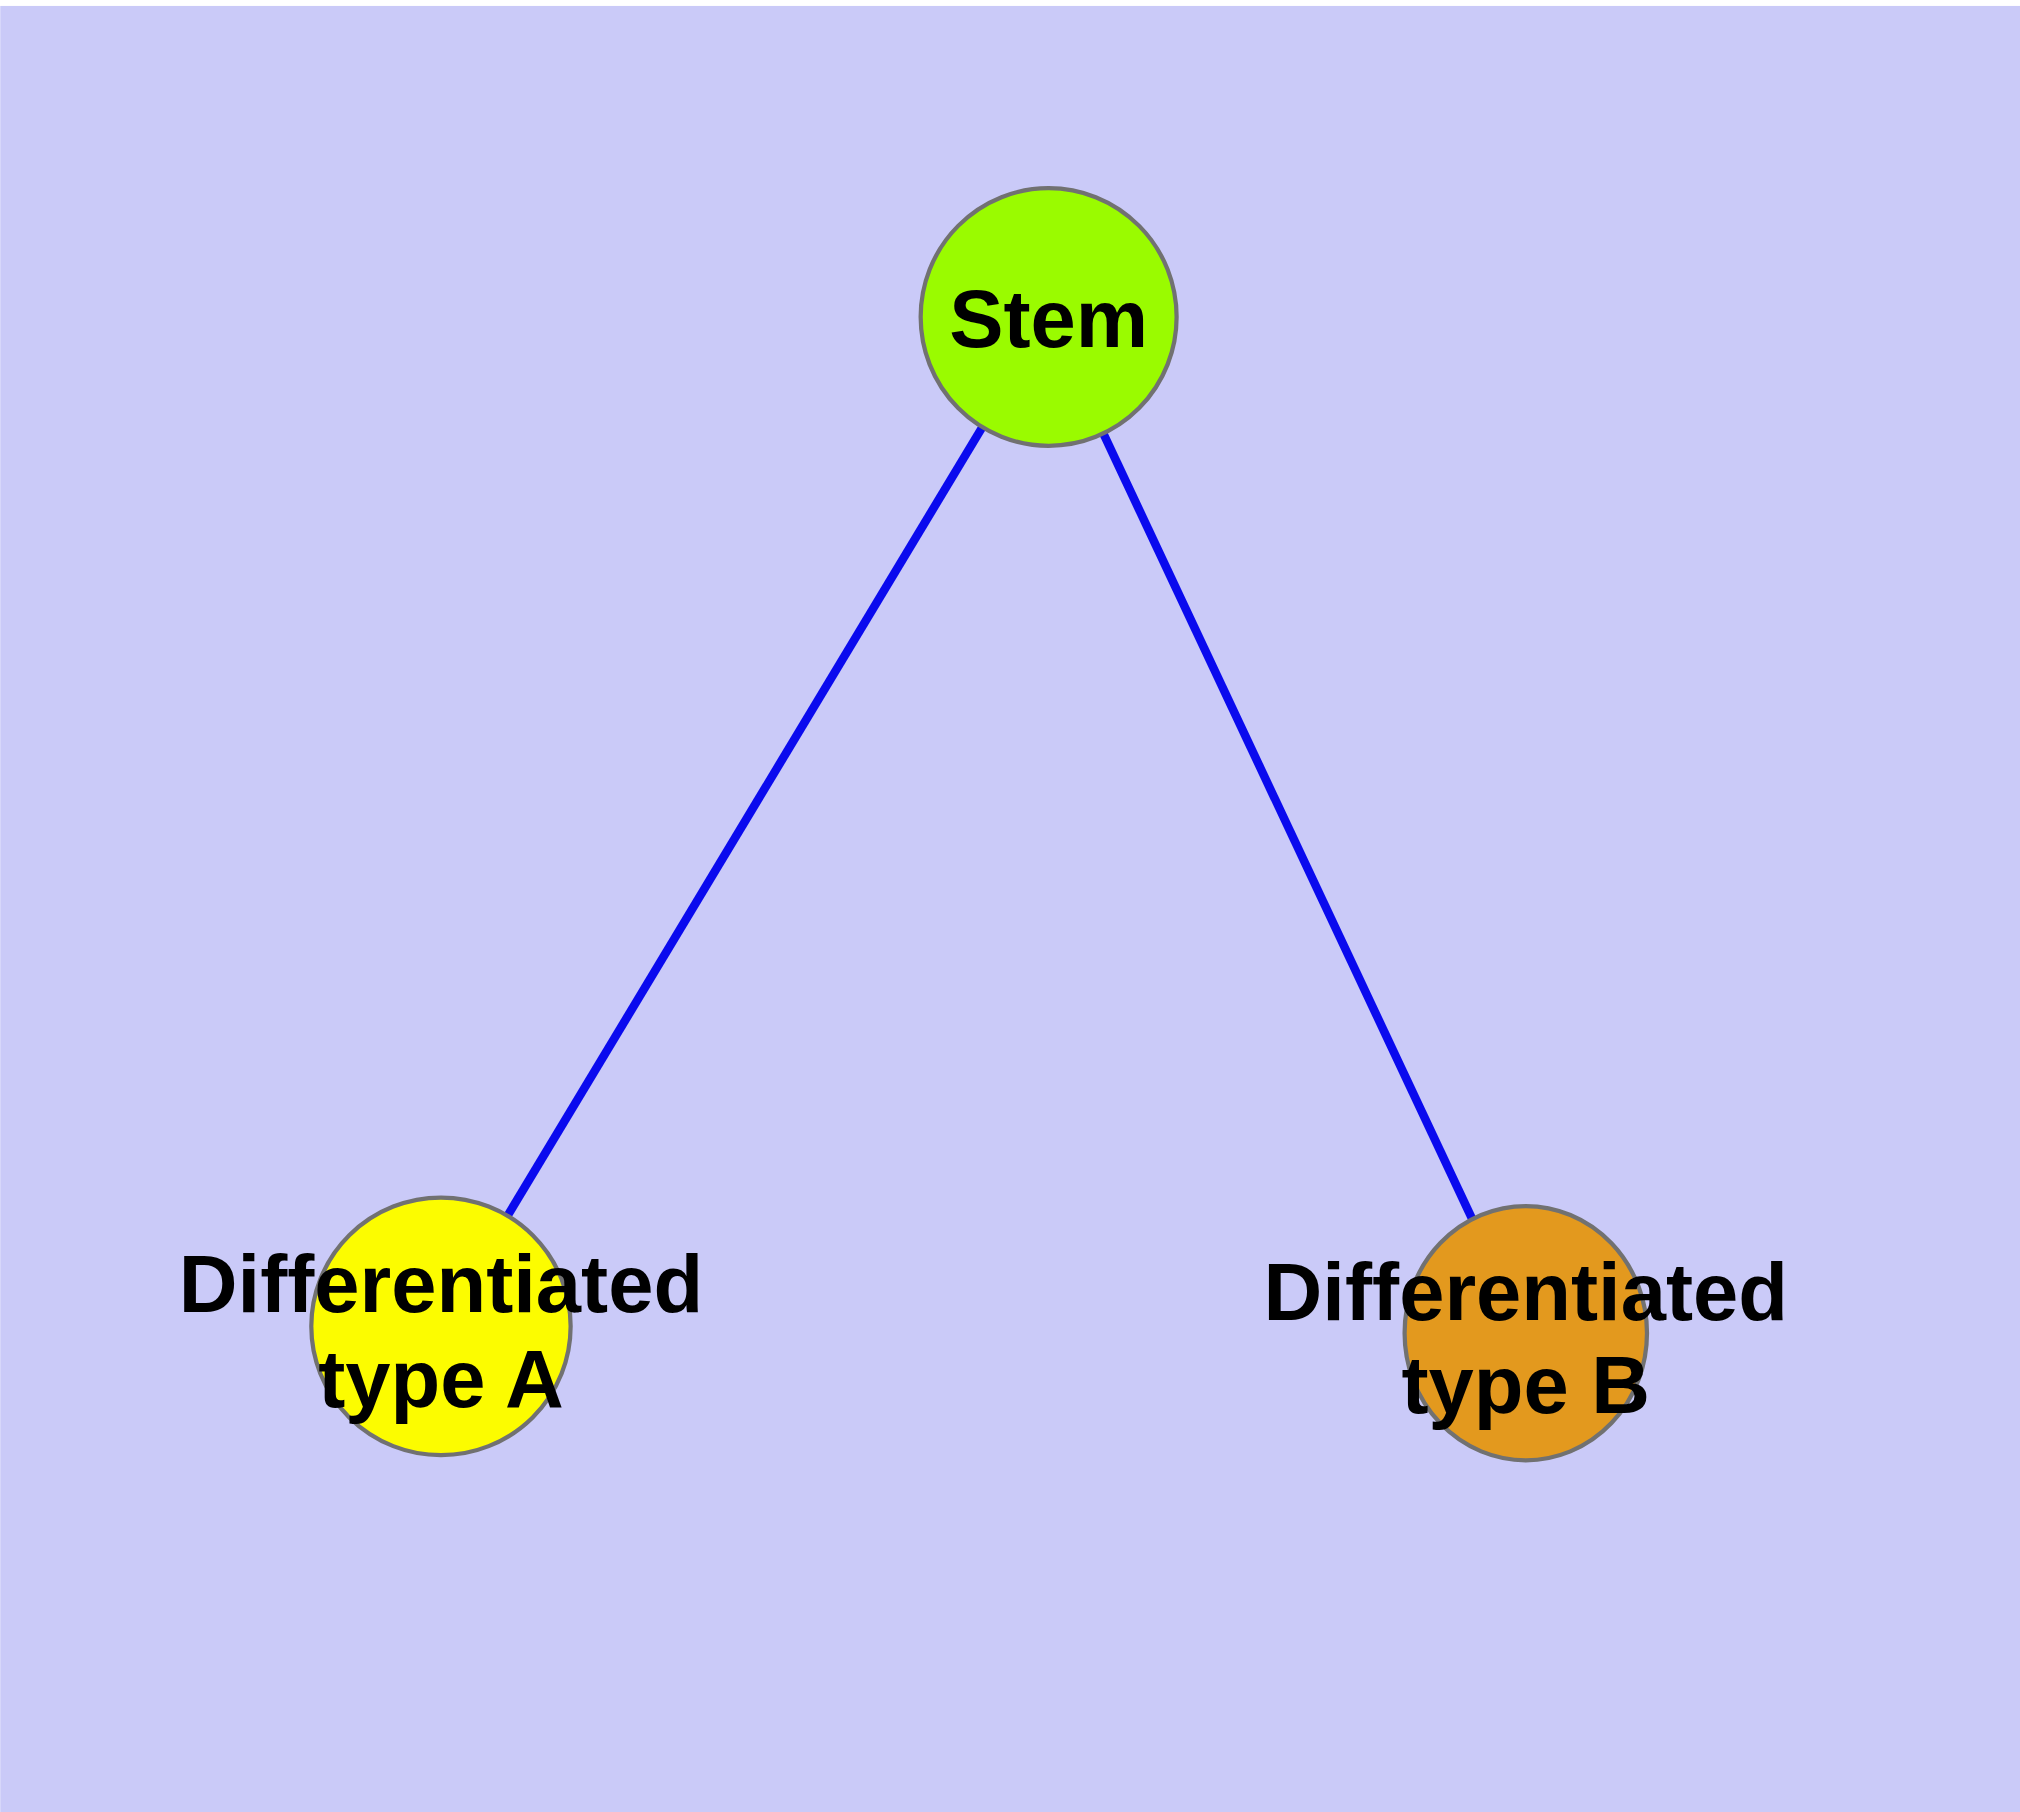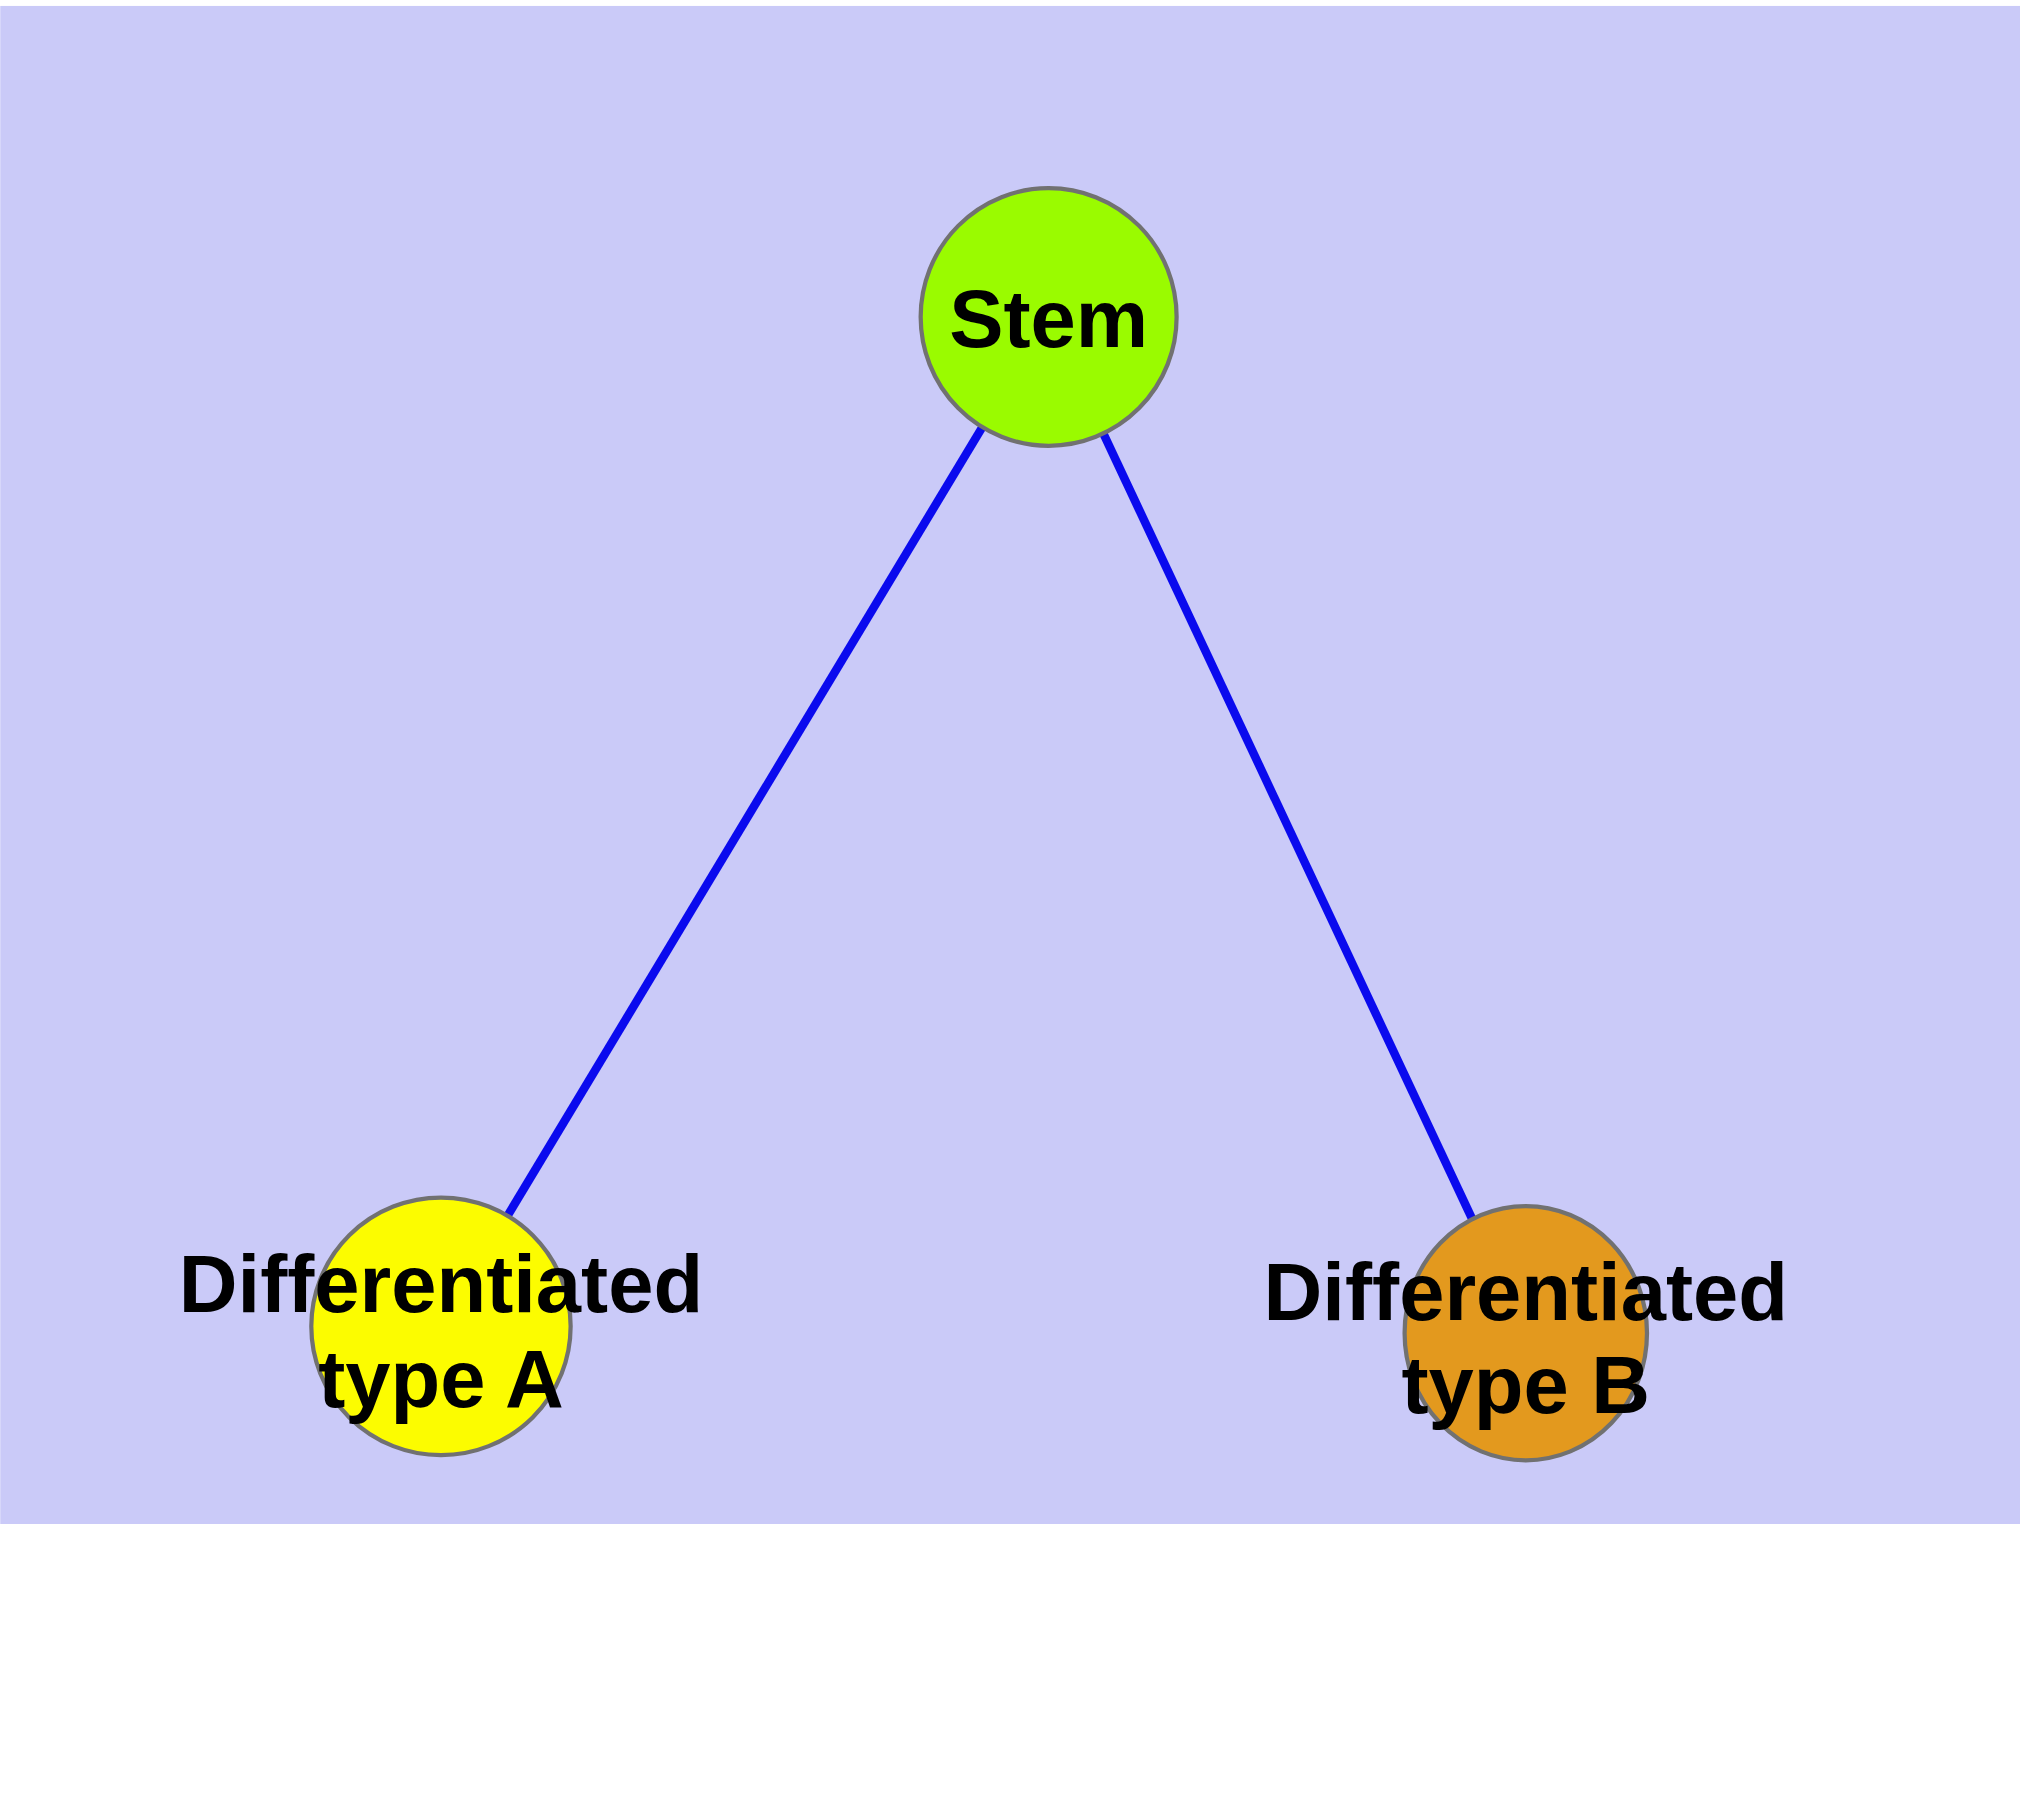--- a/index.html
+++ b/index.html
@@ -4,21 +4,21 @@
 <style>
   html, body {
     margin: 0;
     padding: 0;
     background: #ffffff;
     font-family: "Liberation Sans", sans-serif;
   }
   .canvas {
     position: relative;
     width: 2021px;
-    height: 1524px;
+    height: 1812px;
     background: #ffffff;
     overflow: hidden;
   }
   .canvas svg {
     display: block;
     width: 2021px;
     height: 1812px;
   }
   .node-label {
     font-family: "Liberation Sans", sans-serif;

